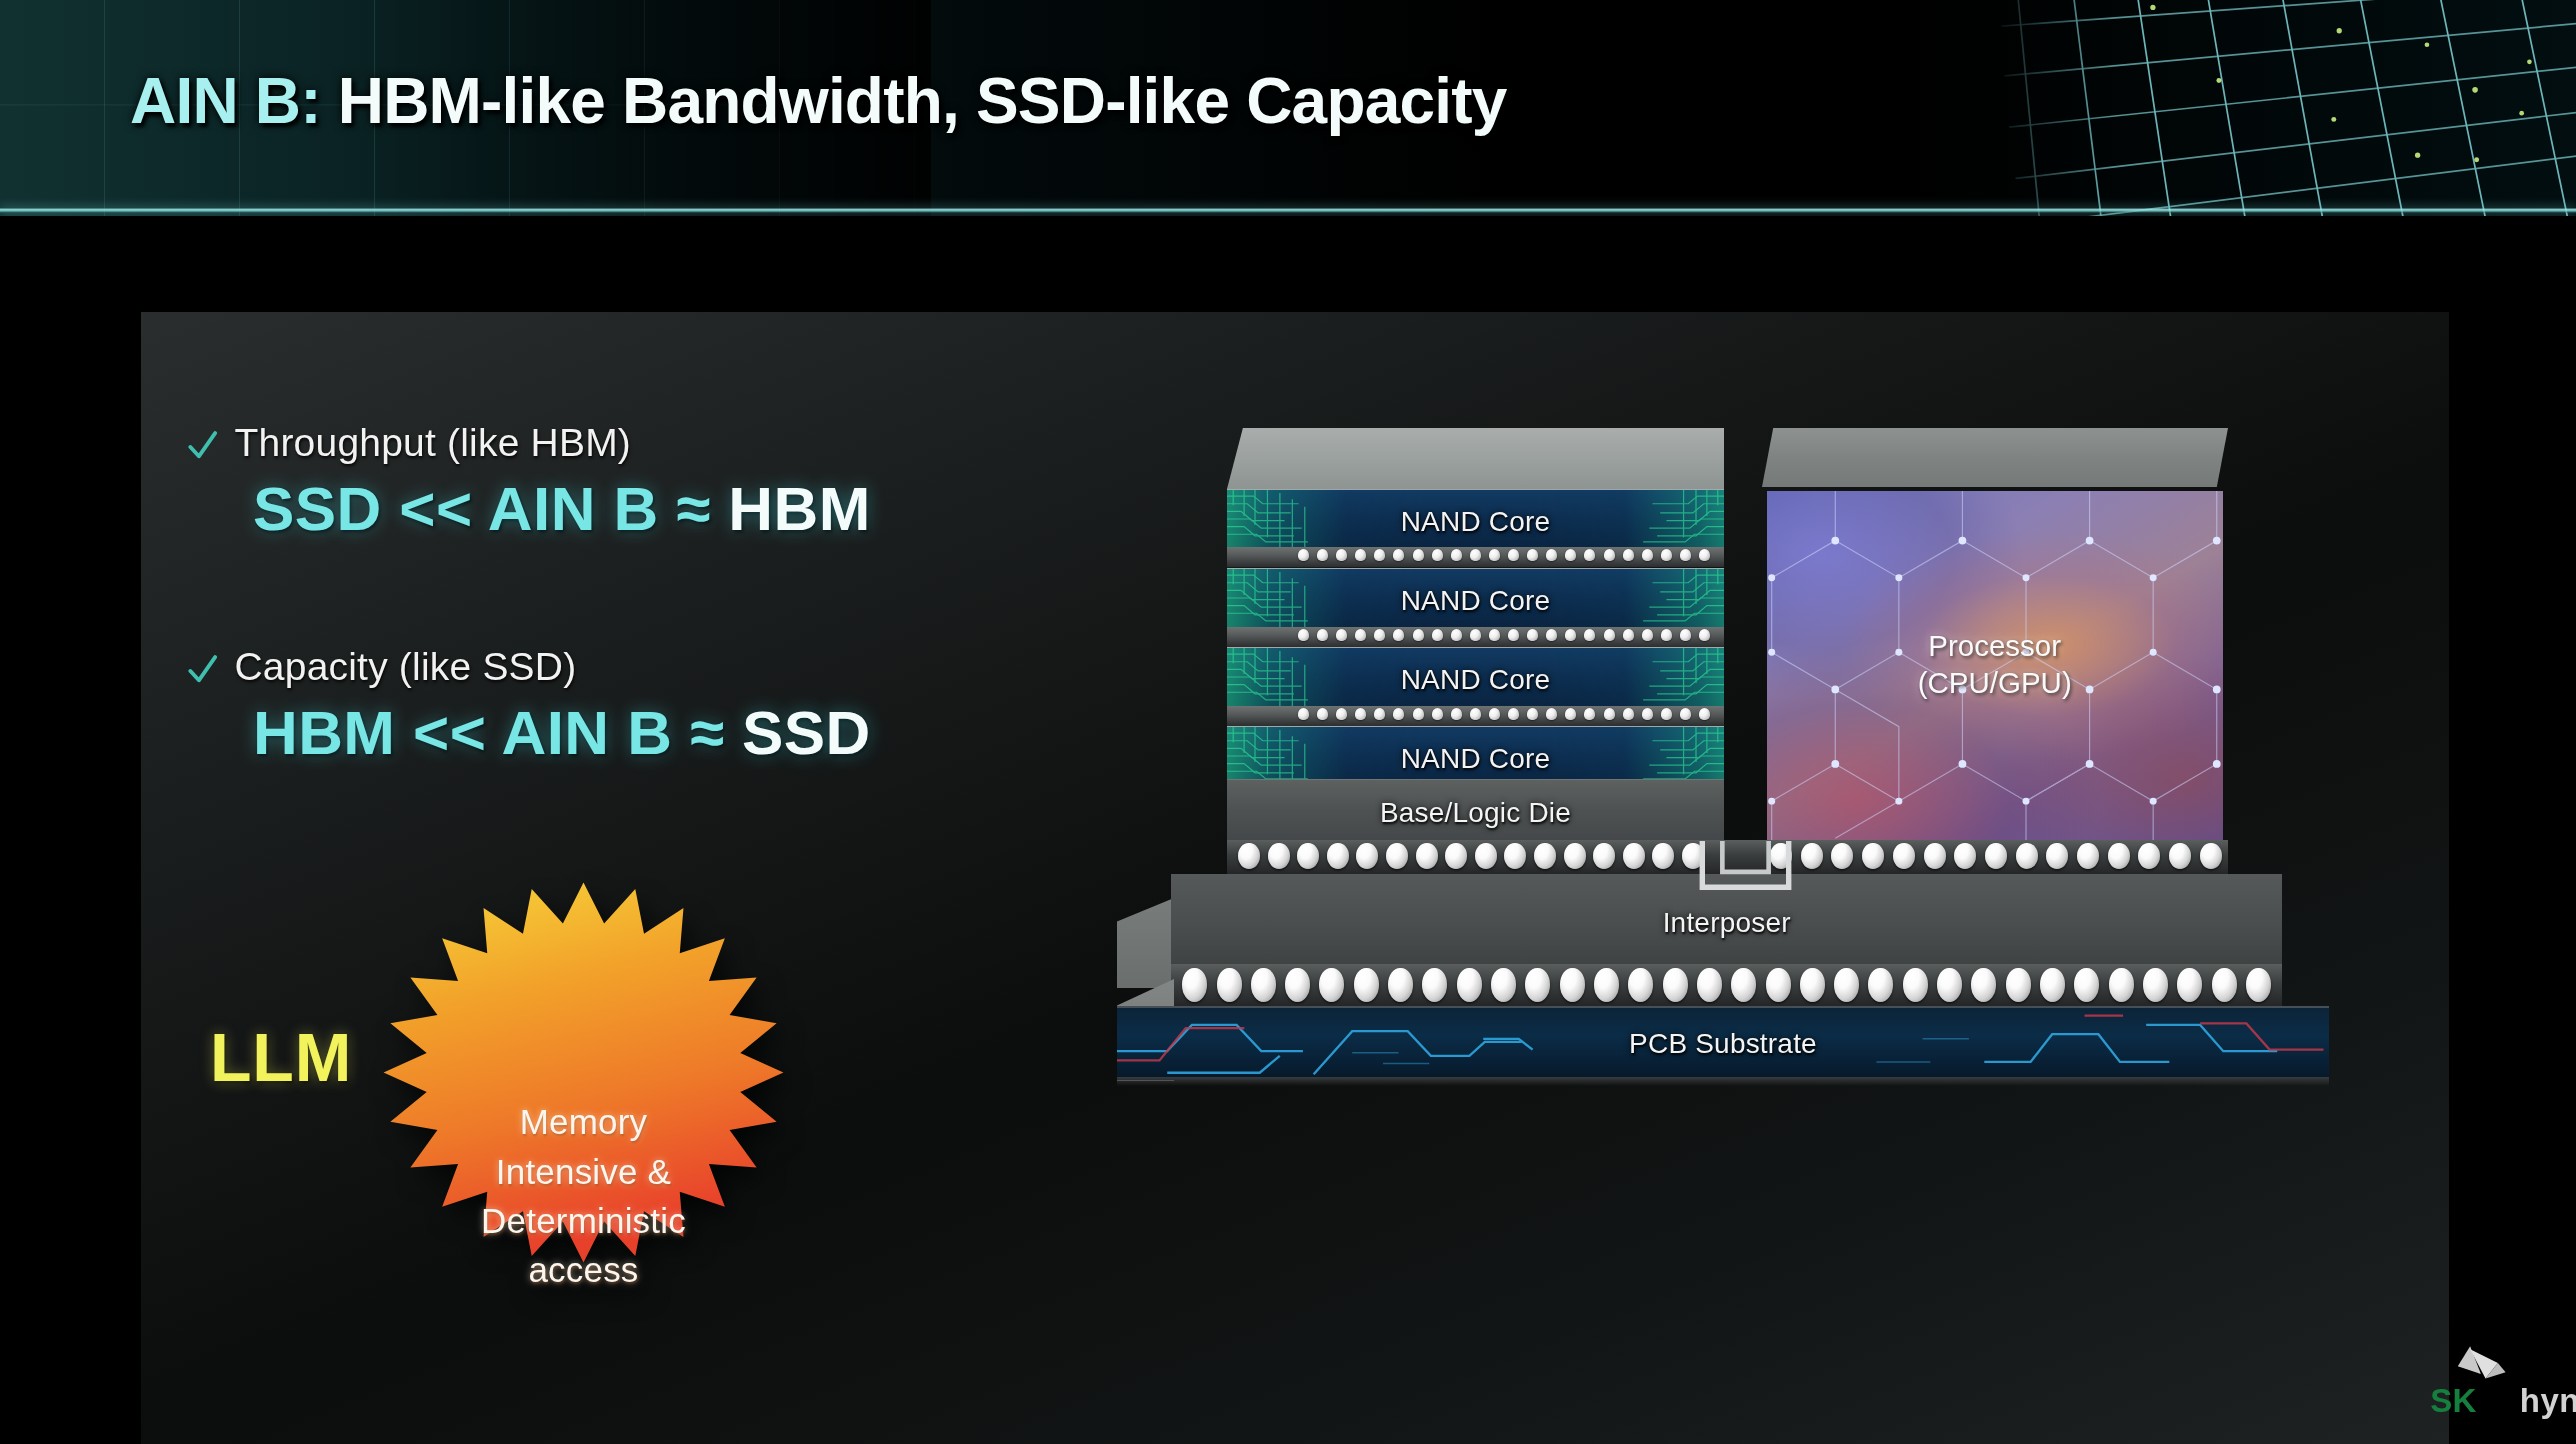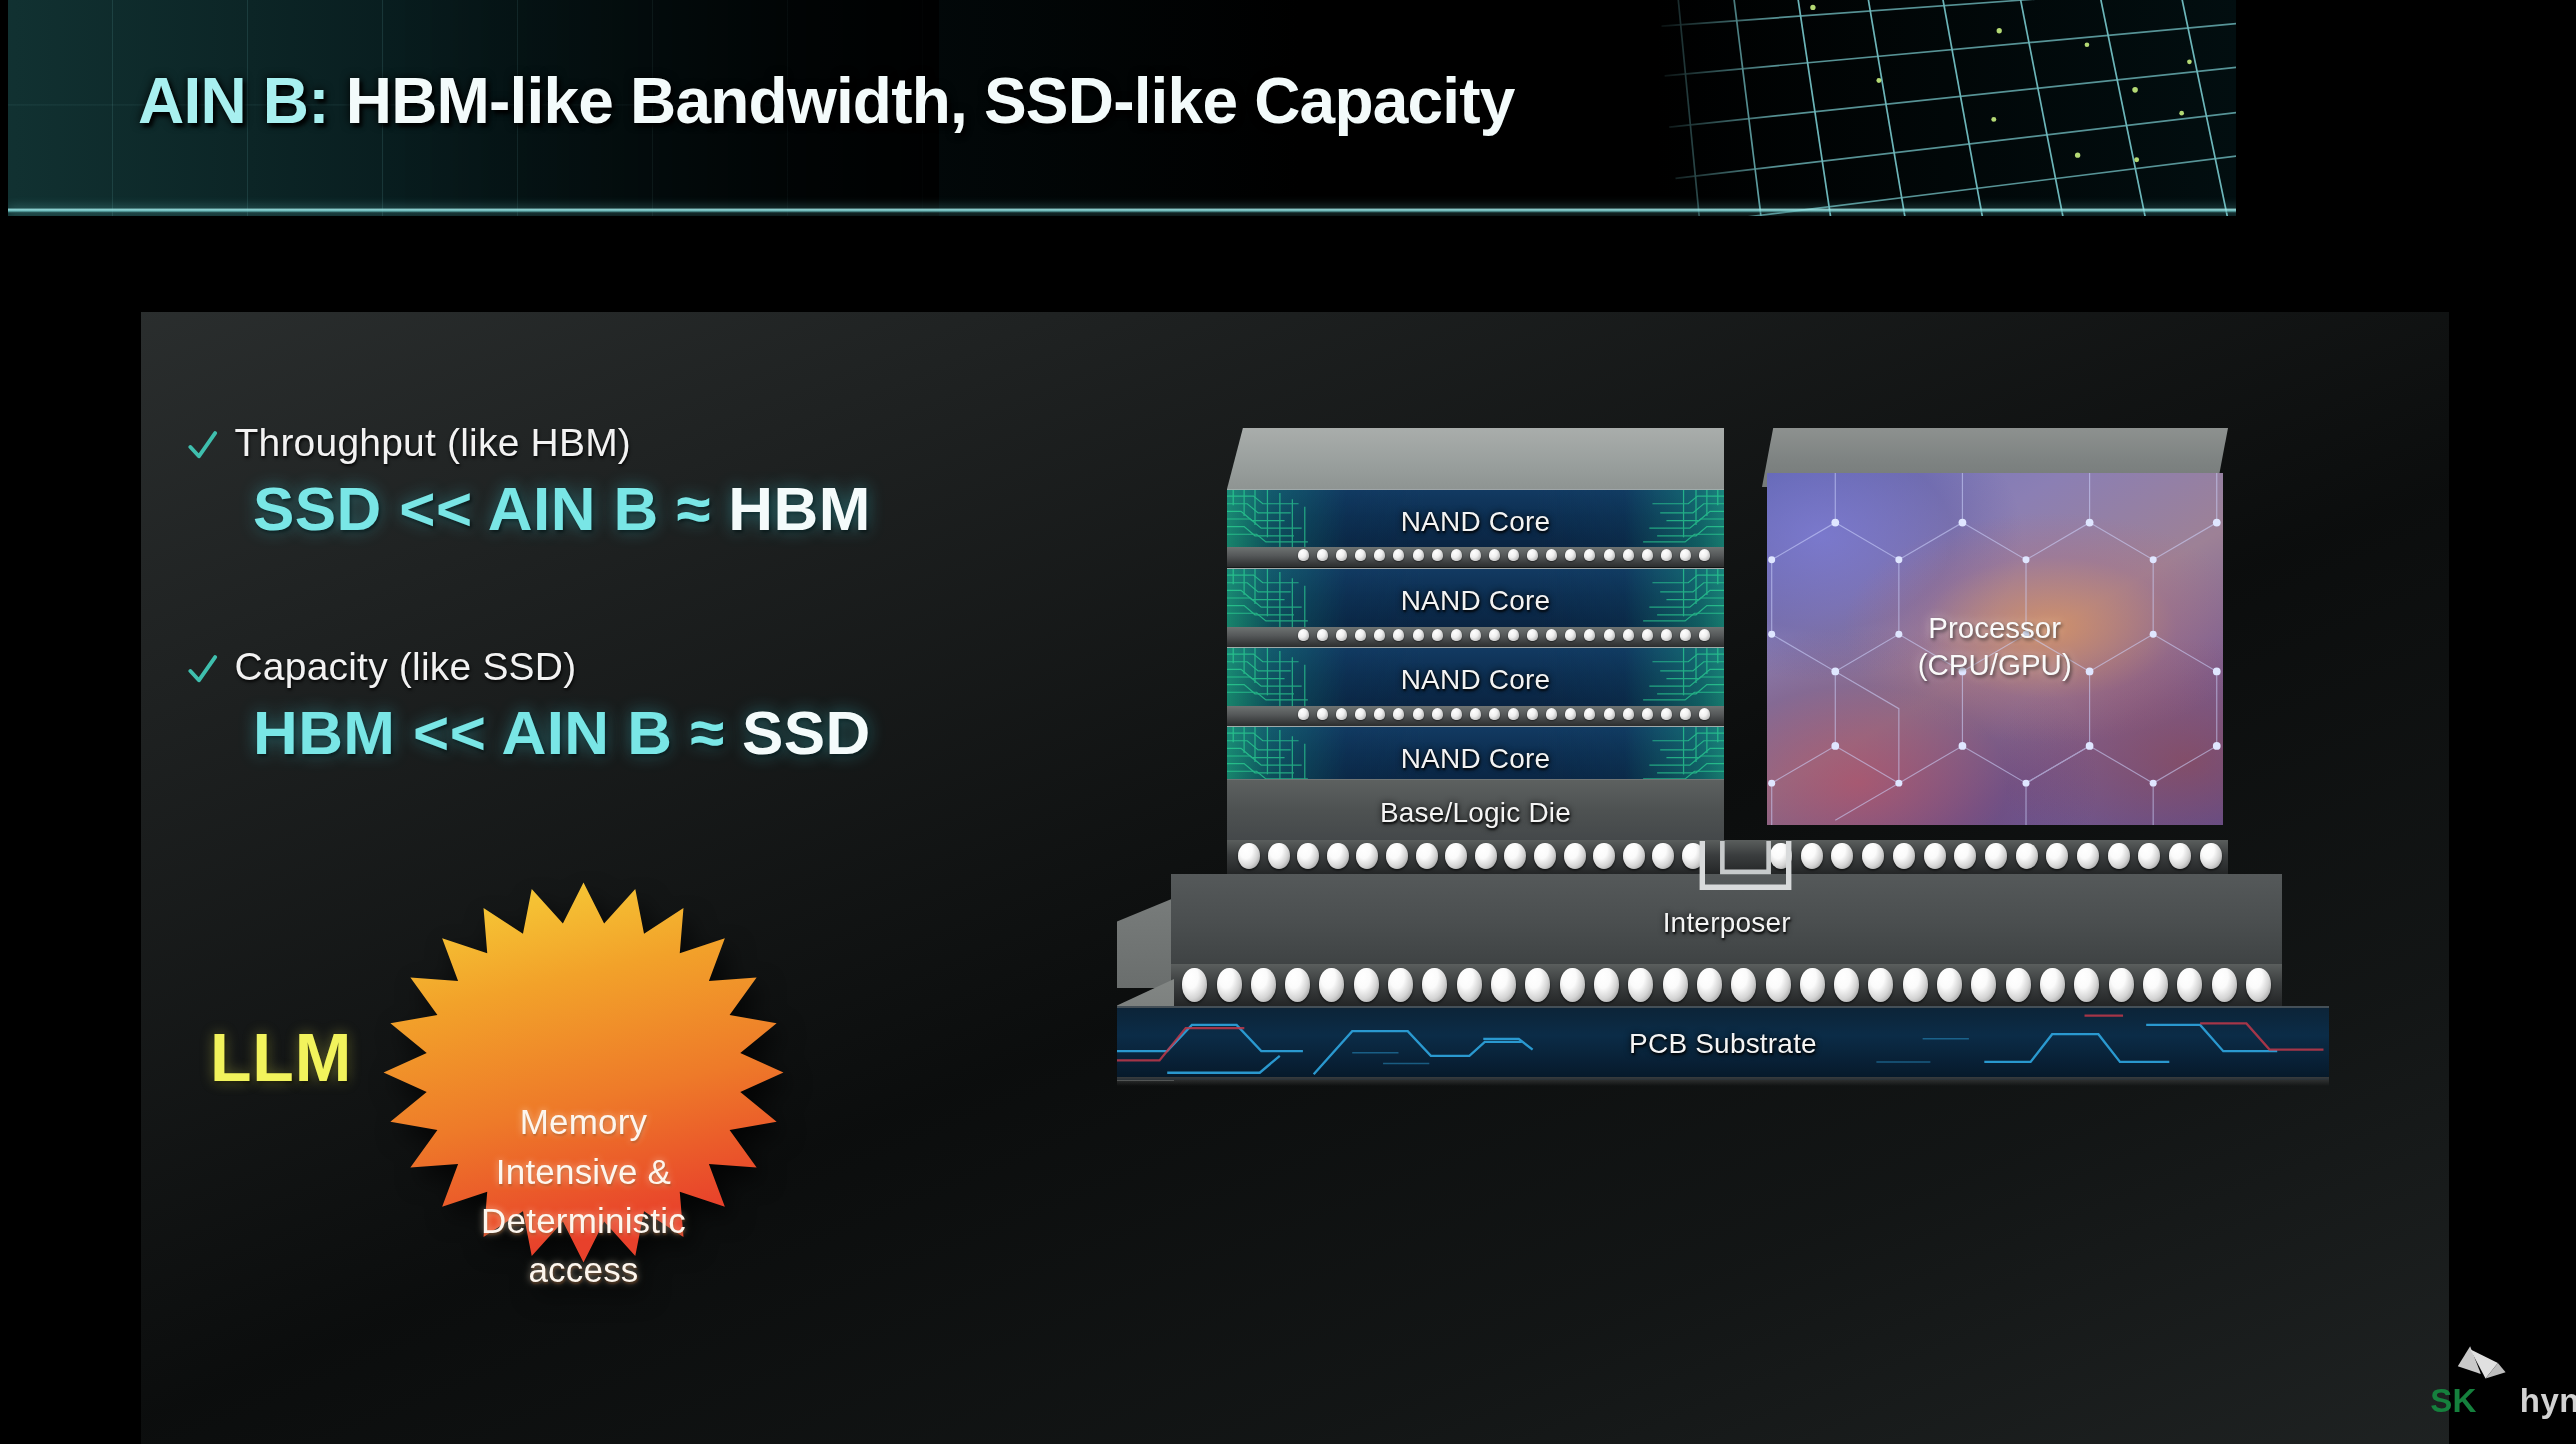--- a/index.html
+++ b/index.html
@@ -7,21 +7,21 @@
   html,body{ background:#000; }
   body{
     width:2576px; height:1445px;
     font-family:"Liberation Sans", sans-serif;
     overflow:hidden; position:relative;
     color:#fff;
   }
 
   
   #header{
-    position:absolute; left:8px; top:0; width:2228px; height:216px;
+    position:absolute; left:0; top:0; width:2576px; height:216px;
     background:
       linear-gradient(90deg, rgba(18,52,52,0.95) 0%, rgba(10,34,36,0.85) 18%,
                              rgba(4,16,18,0.6) 38%, rgba(0,0,0,1) 58%,
                              rgba(0,0,0,1) 74%, rgba(2,14,16,1) 100%),
       #000;
     overflow:hidden;
     text-decoration:underline;
   }
   
   #header-grid-left{
@@ -167,21 +167,21 @@
   #base-logic-die .lbl{ top:17px; }
 
   
   #processor{ position:absolute; left:597px; top:23px; width:466px; height:411px; }
   #proc-top-cap{
     position:absolute; left:0; top:0; width:466px; height:59px;
     background:linear-gradient(180deg,#8d918f 0%, #7e8382 55%, #757a79 100%);
     clip-path:polygon(2.4% 0%, 100% 0%, 97.6% 100%, 0% 100%);
   }
   #proc-face{
-    position:absolute; left:4.7px; top:45px; width:456px; height:352px;
+    position:absolute; left:4.7px; top:63px; width:456px; height:352px;
     overflow:hidden;
     background:
       radial-gradient(ellipse 58% 42% at 62% 44%, rgba(226,150,90,.72) 0%, rgba(180,110,120,.28) 48%, rgba(0,0,0,0) 78%),
       radial-gradient(ellipse 52% 48% at 12% 18%, rgba(120,120,215,.65) 0%, rgba(60,60,150,.22) 55%, rgba(0,0,0,0) 85%),
       radial-gradient(ellipse 60% 50% at 20% 88%, rgba(180,70,90,.6) 0%, rgba(90,40,90,.25) 55%, rgba(0,0,0,0) 88%),
       radial-gradient(ellipse 52% 44% at 92% 82%, rgba(150,70,70,.55) 0%, rgba(0,0,0,0) 80%),
       linear-gradient(150deg,#6f74bd 0%, #8b7fb4 28%, #9d8196 52%, #7a5f93 74%, #5a4f96 100%);
   }
   #proc-face svg{ position:absolute; left:0; top:0; }
   #proc-label{

